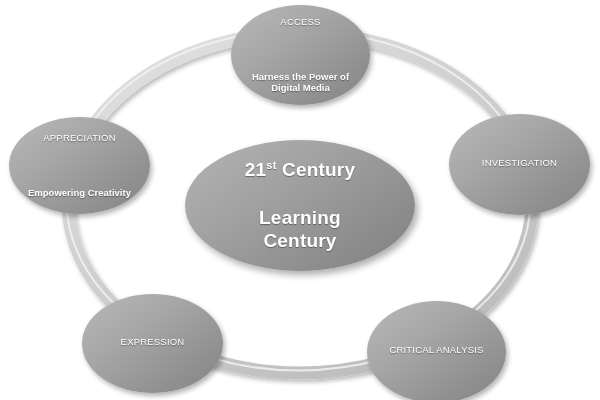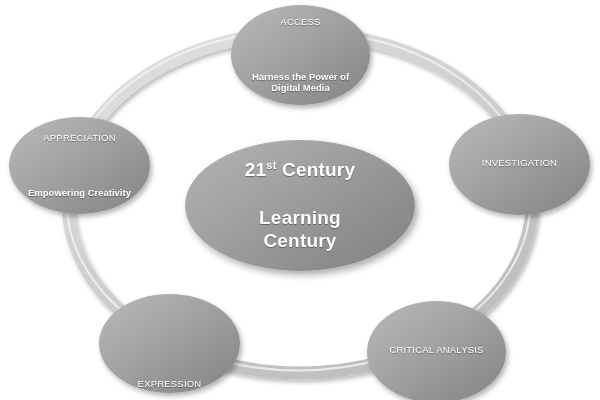--- a/index.html
+++ b/index.html
@@ -75,21 +75,21 @@
   .node-center .node-title sup {
     font-size: 0.58em;
     vertical-align: super;
     line-height: 0;
   }
   
   #node-center      { left: 185px; top: 140px;  width: 230px; height: 131px; }
   #node-access      { left: 231px; top: 5px;    width: 139px; height: 100px; }
   #node-investigation { left: 449px; top: 114px;  width: 141px; height: 101px; gap: 45px; }
   #node-critical    { left: 367px; top: 301px;  width: 139px; height: 102px; }
-  #node-expression  { left: 99px;  top: 294px;  width: 141px; height: 99px; justify-content: flex-end; }
+  #node-expression  { left: 82px;  top: 294px;  width: 141px; height: 99px; }
   #node-appreciation{ left: 9px;   top: 117px;  width: 141px; height: 97px; }
 </style>
 </head>
 <body>
 
 <div id="diagram-canvas">
 
   <svg id="ring-layer" viewBox="0 0 600 400">
     <defs>
       <linearGradient id="ringGrad" x1="0%" y1="0%" x2="70%" y2="100%">

